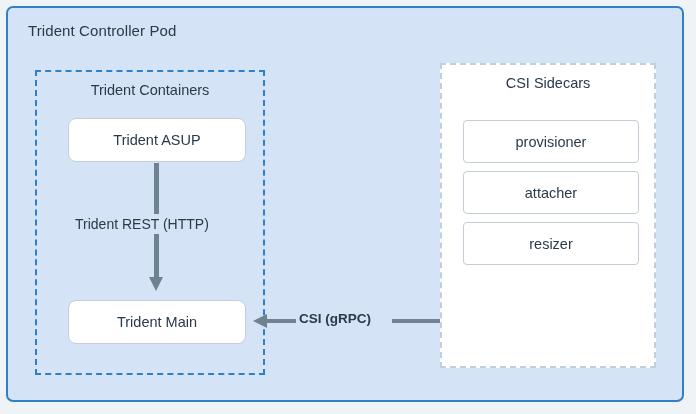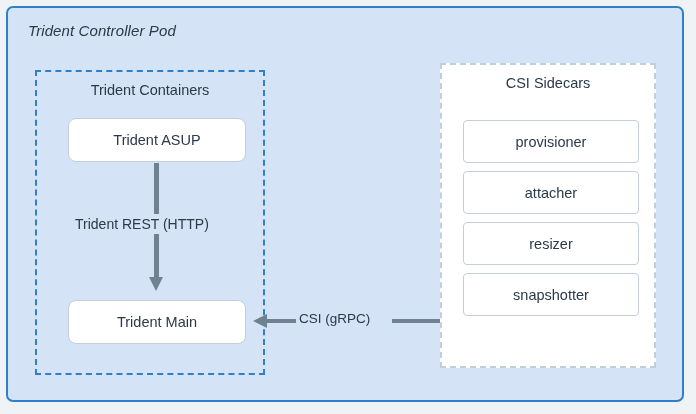--- a/index.html
+++ b/index.html
@@ -33,21 +33,20 @@
     border-radius: 7px;
   }
   .pod-title {
     position: absolute;
     left: 20px;
     top: 14px;
     font-size: 15px;
     color: #2a3a4a;
     letter-spacing: 0.1px;
     white-space: nowrap;
-    font-style: italic;
   }
 
   
   .containers-group {
     position: absolute;
     left: 27px;
     top: 62px;
     width: 230px;
     height: 305px;
     box-sizing: border-box;
@@ -173,20 +172,21 @@
   }
   .csi-label {
     position: absolute;
     left: 288px;
     top: 303px;
     font-size: 13.5px;
     color: #2a3a4a;
     white-space: nowrap;
     background: #d4e3f5;
     padding: 0 3px;
+    font-weight: bold;
   }
 </style>
 </head>
 <body>
 
 <div id="canvas">
 
   <div class="pod">
 
     <div class="pod-title">Trident Controller Pod</div>
@@ -210,17 +210,16 @@
 
     <div class="sidecars-panel">
       <div class="group-title">CSI Sidecars</div>
 
       <div class="sidecar-box sc0">provisioner</div>
 
       <div class="sidecar-box sc1">attacher</div>
 
       <div class="sidecar-box sc2">resizer</div>
 
-      <div class="sidecar-box sc3">snapshotter</div>
     </div>
 
   </div>
 </div>
 
 </body></html>

